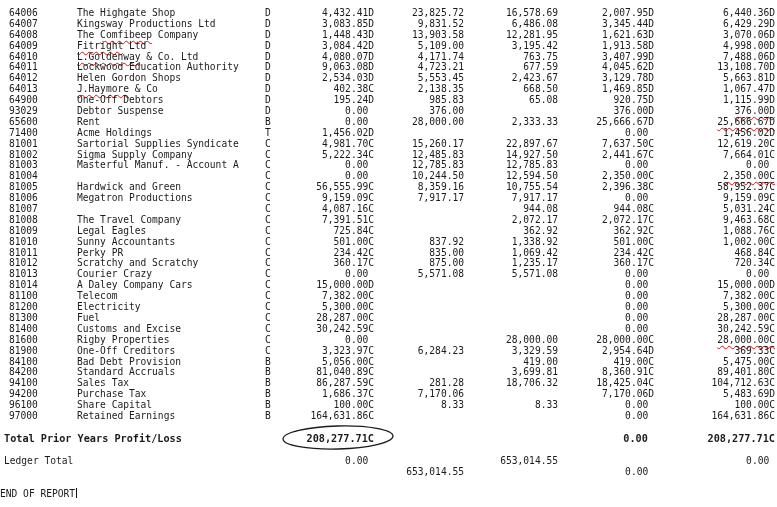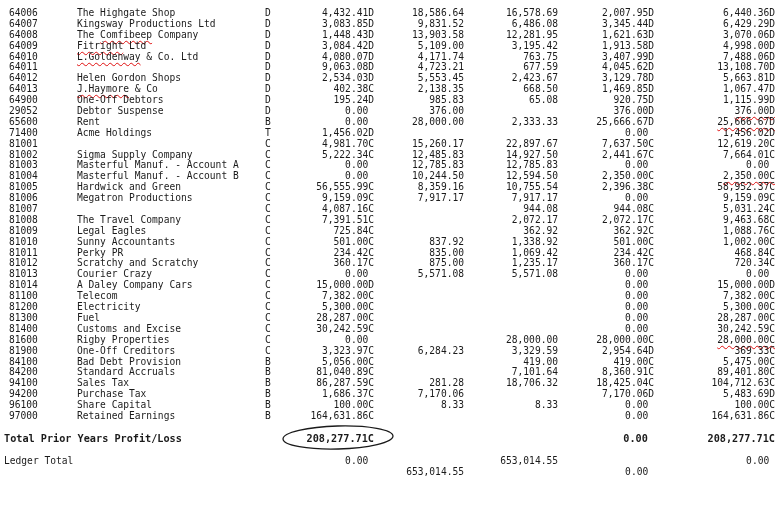--- a/index.html
+++ b/index.html
@@ -34,68 +34,69 @@
   #end-row { top:488px; }
   .caret { display:inline-block; width:1px; height:10px; background:#111; margin-left:1px; vertical-align:-1px; }
   svg.circle { position:absolute; left:281px; top:424px; pointer-events:none; }
 </style>
 </head>
 <body>
 
 <div class="page" style="--sq: #e01010; color: rgb(26, 26, 26);">
 
   <div id="rows">
-      <div class="line"><span class="cell code">64006</span><span class="cell name">The Highgate Shop</span><span class="cell acct-type">D</span><span class="cell amt a1">4,432.41D</span><span class="cell amt a2">18,586.64</span><span class="cell amt a3">16,578.69</span><span class="cell amt a4">2,007.95D</span><span class="cell amt a5">6,440.36D</span></div>
+      <div class="line"><span class="cell code">64006</span><span class="cell name">The Highgate Shop</span><span class="cell acct-type">D</span><span class="cell amt a1">4,432.41D</span><span class="cell amt a2">23,825.72</span><span class="cell amt a3">16,578.69</span><span class="cell amt a4">2,007.95D</span><span class="cell amt a5">6,440.36D</span></div>
       <div class="line"><span class="cell code">64007</span><span class="cell name">Kingsway Productions Ltd</span><span class="cell acct-type">D</span><span class="cell amt a1">3,083.85D</span><span class="cell amt a2">9,831.52</span><span class="cell amt a3">6,486.08</span><span class="cell amt a4">3,345.44D</span><span class="cell amt a5">6,429.29D</span></div>
       <div class="line"><span class="cell code">64008</span><span class="cell name">The <span class="sq">Comfibeep</span> Company</span><span class="cell acct-type">D</span><span class="cell amt a1">1,448.43D</span><span class="cell amt a2">13,903.58</span><span class="cell amt a3">12,281.95</span><span class="cell amt a4">1,621.63D</span><span class="cell amt a5">3,070.06D</span></div>
       <div class="line"><span class="cell code">64009</span><span class="cell name"><span class="sq">Fitright</span> Ltd</span><span class="cell acct-type">D</span><span class="cell amt a1">3,084.42D</span><span class="cell amt a2">5,109.00</span><span class="cell amt a3">3,195.42</span><span class="cell amt a4">1,913.58D</span><span class="cell amt a5">4,998.00D</span></div>
       <div class="line"><span class="cell code">64010</span><span class="cell name"><span class="sq">L.Goldenway</span> &amp; Co. Ltd</span><span class="cell acct-type">D</span><span class="cell amt a1">4,080.07D</span><span class="cell amt a2">4,171.74</span><span class="cell amt a3">763.75</span><span class="cell amt a4">3,407.99D</span><span class="cell amt a5">7,488.06D</span></div>
-      <div class="line"><span class="cell code">64011</span><span class="cell acct-type">D</span><span class="cell amt a1">9,063.08D</span><span class="cell amt a2">4,723.21</span><span class="cell amt a3">677.59</span><span class="cell amt a4">4,045.62D</span><span class="cell amt a5">13,108.70D</span></div>
+      <div class="line"><span class="cell code">64011</span><span class="cell name">Lockwood Education Authority</span><span class="cell acct-type">D</span><span class="cell amt a1">9,063.08D</span><span class="cell amt a2">4,723.21</span><span class="cell amt a3">677.59</span><span class="cell amt a4">4,045.62D</span><span class="cell amt a5">13,108.70D</span></div>
       <div class="line"><span class="cell code">64012</span><span class="cell name">Helen Gordon Shops</span><span class="cell acct-type">D</span><span class="cell amt a1">2,534.03D</span><span class="cell amt a2">5,553.45</span><span class="cell amt a3">2,423.67</span><span class="cell amt a4">3,129.78D</span><span class="cell amt a5">5,663.81D</span></div>
       <div class="line"><span class="cell code">64013</span><span class="cell name"><span class="sq">J.Haymore</span> &amp; Co</span><span class="cell acct-type">D</span><span class="cell amt a1">402.38C</span><span class="cell amt a2">2,138.35</span><span class="cell amt a3">668.50</span><span class="cell amt a4">1,469.85D</span><span class="cell amt a5">1,067.47D</span></div>
       <div class="line"><span class="cell code">64900</span><span class="cell name">One-Off Debtors</span><span class="cell acct-type">D</span><span class="cell amt a1">195.24D</span><span class="cell amt a2">985.83</span><span class="cell amt a3">65.08</span><span class="cell amt a4">920.75D</span><span class="cell amt a5">1,115.99D</span></div>
-      <div class="line"><span class="cell code">29052</span><span class="cell name">Debtor Suspense</span><span class="cell acct-type">D</span><span class="cell amt a1">0.00 </span><span class="cell amt a2">376.00</span><span class="cell amt a4">376.00D</span><span class="cell amt a5"><span class="sq">376.00D</span></span></div>
+      <div class="line"><span class="cell code">93029</span><span class="cell name">Debtor Suspense</span><span class="cell acct-type">D</span><span class="cell amt a1">0.00 </span><span class="cell amt a2">376.00</span><span class="cell amt a4">376.00D</span><span class="cell amt a5"><span class="sq">376.00D</span></span></div>
       <div class="line"><span class="cell code">65600</span><span class="cell name">Rent</span><span class="cell acct-type">B</span><span class="cell amt a1">0.00 </span><span class="cell amt a2">28,000.00</span><span class="cell amt a3">2,333.33</span><span class="cell amt a4">25,666.67D</span><span class="cell amt a5"><span class="sq">25,666.67D</span></span></div>
       <div class="line"><span class="cell code">71400</span><span class="cell name">Acme Holdings</span><span class="cell acct-type">T</span><span class="cell amt a1">1,456.02D</span><span class="cell amt a4">0.00 </span><span class="cell amt a5">1,456.02D</span></div>
-      <div class="line"><span class="cell code">81001</span><span class="cell acct-type">C</span><span class="cell amt a1">4,981.70C</span><span class="cell amt a2">15,260.17</span><span class="cell amt a3">22,897.67</span><span class="cell amt a4">7,637.50C</span><span class="cell amt a5">12,619.20C</span></div>
+      <div class="line"><span class="cell code">81001</span><span class="cell name">Sartorial Supplies Syndicate</span><span class="cell acct-type">C</span><span class="cell amt a1">4,981.70C</span><span class="cell amt a2">15,260.17</span><span class="cell amt a3">22,897.67</span><span class="cell amt a4">7,637.50C</span><span class="cell amt a5">12,619.20C</span></div>
       <div class="line"><span class="cell code">81002</span><span class="cell name">Sigma Supply Company</span><span class="cell acct-type">C</span><span class="cell amt a1">5,222.34C</span><span class="cell amt a2">12,485.83</span><span class="cell amt a3">14,927.50</span><span class="cell amt a4">2,441.67C</span><span class="cell amt a5">7,664.01C</span></div>
       <div class="line"><span class="cell code">81003</span><span class="cell name">Masterful Manuf. - Account A</span><span class="cell acct-type">C</span><span class="cell amt a1">0.00 </span><span class="cell amt a2">12,785.83</span><span class="cell amt a3">12,785.83</span><span class="cell amt a4">0.00 </span><span class="cell amt a5">0.00 </span></div>
-      <div class="line"><span class="cell code">81004</span><span class="cell name">Masterful Manuf. - Account B</span><span class="cell acct-type">C</span><span class="cell amt a1">0.00 </span><span class="cell amt a2">10,244.50</span><span class="cell amt a3">12,594.50</span><span class="cell amt a4">2,350.00C</span><span class="cell amt a5"><span class="sq">2,350.00C</span></span></div>
+      <div class="line"><span class="cell code">81004</span><span class="cell acct-type">C</span><span class="cell amt a1">0.00 </span><span class="cell amt a2">10,244.50</span><span class="cell amt a3">12,594.50</span><span class="cell amt a4">2,350.00C</span><span class="cell amt a5"><span class="sq">2,350.00C</span></span></div>
       <div class="line"><span class="cell code">81005</span><span class="cell name">Hardwick and Green</span><span class="cell acct-type">C</span><span class="cell amt a1">56,555.99C</span><span class="cell amt a2">8,359.16</span><span class="cell amt a3">10,755.54</span><span class="cell amt a4">2,396.38C</span><span class="cell amt a5">58,952.37C</span></div>
       <div class="line"><span class="cell code">81006</span><span class="cell name">Megatron Productions</span><span class="cell acct-type">C</span><span class="cell amt a1">9,159.09C</span><span class="cell amt a2">7,917.17</span><span class="cell amt a3">7,917.17</span><span class="cell amt a4">0.00 </span><span class="cell amt a5">9,159.09C</span></div>
       <div class="line"><span class="cell code">81007</span><span class="cell acct-type">C</span><span class="cell amt a1">4,087.16C</span><span class="cell amt a3">944.08</span><span class="cell amt a4">944.08C</span><span class="cell amt a5">5,031.24C</span></div>
       <div class="line"><span class="cell code">81008</span><span class="cell name">The Travel Company</span><span class="cell acct-type">C</span><span class="cell amt a1">7,391.51C</span><span class="cell amt a3">2,072.17</span><span class="cell amt a4">2,072.17C</span><span class="cell amt a5">9,463.68C</span></div>
       <div class="line"><span class="cell code">81009</span><span class="cell name">Legal Eagles</span><span class="cell acct-type">C</span><span class="cell amt a1">725.84C</span><span class="cell amt a3">362.92</span><span class="cell amt a4">362.92C</span><span class="cell amt a5">1,088.76C</span></div>
       <div class="line"><span class="cell code">81010</span><span class="cell name">Sunny Accountants</span><span class="cell acct-type">C</span><span class="cell amt a1">501.00C</span><span class="cell amt a2">837.92</span><span class="cell amt a3">1,338.92</span><span class="cell amt a4">501.00C</span><span class="cell amt a5">1,002.00C</span></div>
       <div class="line"><span class="cell code">81011</span><span class="cell name">Perky PR</span><span class="cell acct-type">C</span><span class="cell amt a1">234.42C</span><span class="cell amt a2">835.00</span><span class="cell amt a3">1,069.42</span><span class="cell amt a4">234.42C</span><span class="cell amt a5">468.84C</span></div>
       <div class="line"><span class="cell code">81012</span><span class="cell name">Scratchy and Scratchy</span><span class="cell acct-type">C</span><span class="cell amt a1">360.17C</span><span class="cell amt a2">875.00</span><span class="cell amt a3">1,235.17</span><span class="cell amt a4">360.17C</span><span class="cell amt a5">720.34C</span></div>
       <div class="line"><span class="cell code">81013</span><span class="cell name">Courier Crazy</span><span class="cell acct-type">C</span><span class="cell amt a1">0.00 </span><span class="cell amt a2">5,571.08</span><span class="cell amt a3">5,571.08</span><span class="cell amt a4">0.00 </span><span class="cell amt a5">0.00 </span></div>
       <div class="line"><span class="cell code">81014</span><span class="cell name">A Daley Company Cars</span><span class="cell acct-type">C</span><span class="cell amt a1">15,000.00D</span><span class="cell amt a4">0.00 </span><span class="cell amt a5">15,000.00D</span></div>
       <div class="line"><span class="cell code">81100</span><span class="cell name">Telecom</span><span class="cell acct-type">C</span><span class="cell amt a1">7,382.00C</span><span class="cell amt a4">0.00 </span><span class="cell amt a5">7,382.00C</span></div>
       <div class="line"><span class="cell code">81200</span><span class="cell name">Electricity</span><span class="cell acct-type">C</span><span class="cell amt a1">5,300.00C</span><span class="cell amt a4">0.00 </span><span class="cell amt a5">5,300.00C</span></div>
       <div class="line"><span class="cell code">81300</span><span class="cell name">Fuel</span><span class="cell acct-type">C</span><span class="cell amt a1">28,287.00C</span><span class="cell amt a4">0.00 </span><span class="cell amt a5">28,287.00C</span></div>
       <div class="line"><span class="cell code">81400</span><span class="cell name">Customs and Excise</span><span class="cell acct-type">C</span><span class="cell amt a1">30,242.59C</span><span class="cell amt a4">0.00 </span><span class="cell amt a5">30,242.59C</span></div>
       <div class="line"><span class="cell code">81600</span><span class="cell name">Rigby Properties</span><span class="cell acct-type">C</span><span class="cell amt a1">0.00 </span><span class="cell amt a3">28,000.00</span><span class="cell amt a4">28,000.00C</span><span class="cell amt a5"><span class="sq">28,000.00C</span></span></div>
       <div class="line"><span class="cell code">81900</span><span class="cell name">One-Off Creditors</span><span class="cell acct-type">C</span><span class="cell amt a1">3,323.97C</span><span class="cell amt a2">6,284.23</span><span class="cell amt a3">3,329.59</span><span class="cell amt a4">2,954.64D</span><span class="cell amt a5">369.33C</span></div>
       <div class="line"><span class="cell code">84100</span><span class="cell name">Bad Debt Provision</span><span class="cell acct-type">B</span><span class="cell amt a1">5,056.00C</span><span class="cell amt a3">419.00</span><span class="cell amt a4">419.00C</span><span class="cell amt a5">5,475.00C</span></div>
-      <div class="line"><span class="cell code">84200</span><span class="cell name">Standard Accruals</span><span class="cell acct-type">B</span><span class="cell amt a1">81,040.89C</span><span class="cell amt a3">7,101.64</span><span class="cell amt a4">8,360.91C</span><span class="cell amt a5">89,401.80C</span></div>
+      <div class="line"><span class="cell code">84200</span><span class="cell name">Standard Accruals</span><span class="cell acct-type">B</span><span class="cell amt a1">81,040.89C</span><span class="cell amt a3">3,699.81</span><span class="cell amt a4">8,360.91C</span><span class="cell amt a5">89,401.80C</span></div>
       <div class="line"><span class="cell code">94100</span><span class="cell name">Sales Tax</span><span class="cell acct-type">B</span><span class="cell amt a1">86,287.59C</span><span class="cell amt a2">281.28</span><span class="cell amt a3">18,706.32</span><span class="cell amt a4">18,425.04C</span><span class="cell amt a5">104,712.63C</span></div>
       <div class="line"><span class="cell code">94200</span><span class="cell name">Purchase Tax</span><span class="cell acct-type">B</span><span class="cell amt a1">1,686.37C</span><span class="cell amt a2">7,170.06</span><span class="cell amt a4">7,170.06D</span><span class="cell amt a5">5,483.69D</span></div>
       <div class="line"><span class="cell code">96100</span><span class="cell name">Share Capital</span><span class="cell acct-type">B</span><span class="cell amt a1">100.00C</span><span class="cell amt a2">8.33</span><span class="cell amt a3">8.33</span><span class="cell amt a4">0.00 </span><span class="cell amt a5">100.00C</span></div>
       <div class="line"><span class="cell code">97000</span><span class="cell name">Retained Earnings</span><span class="cell acct-type">B</span><span class="cell amt a1">164,631.86C</span><span class="cell amt a4">0.00 </span><span class="cell amt a5">164,631.86C</span></div>
     </div>
 
   <div class="abs" id="total-row">
     <span class="cell label-left">Total Prior Years Profit/Loss</span>
   <span class="cell amt a1">208,277.71C</span><span class="cell amt a4">0.00 </span><span class="cell amt a5">208,277.71C</span></div>
 
   <div class="abs" id="ledger-row-1">
     <span class="cell label-left">Ledger Total</span>
   <span class="cell amt a1">0.00 </span><span class="cell amt a3">653,014.55</span><span class="cell amt a5">0.00 </span></div>
 
   <div class="abs" id="ledger-row-2"><span class="cell amt a2">653,014.55</span><span class="cell amt a4">0.00 </span></div>
 
+  <div class="abs" id="end-row"><span>END OF REPORT</span><span class="caret"></span></div>
 
   <svg class="circle" width="114" height="27" viewBox="0 0 114 27">
     <ellipse id="ann-ellipse" cx="57" cy="13.5" rx="55" ry="11.5" fill="none" stroke="#1a1a1a" stroke-width="1.3" transform="rotate(-1.5 57 13.5)"></ellipse>
   </svg>
 
 </div>
 
 </body></html>

